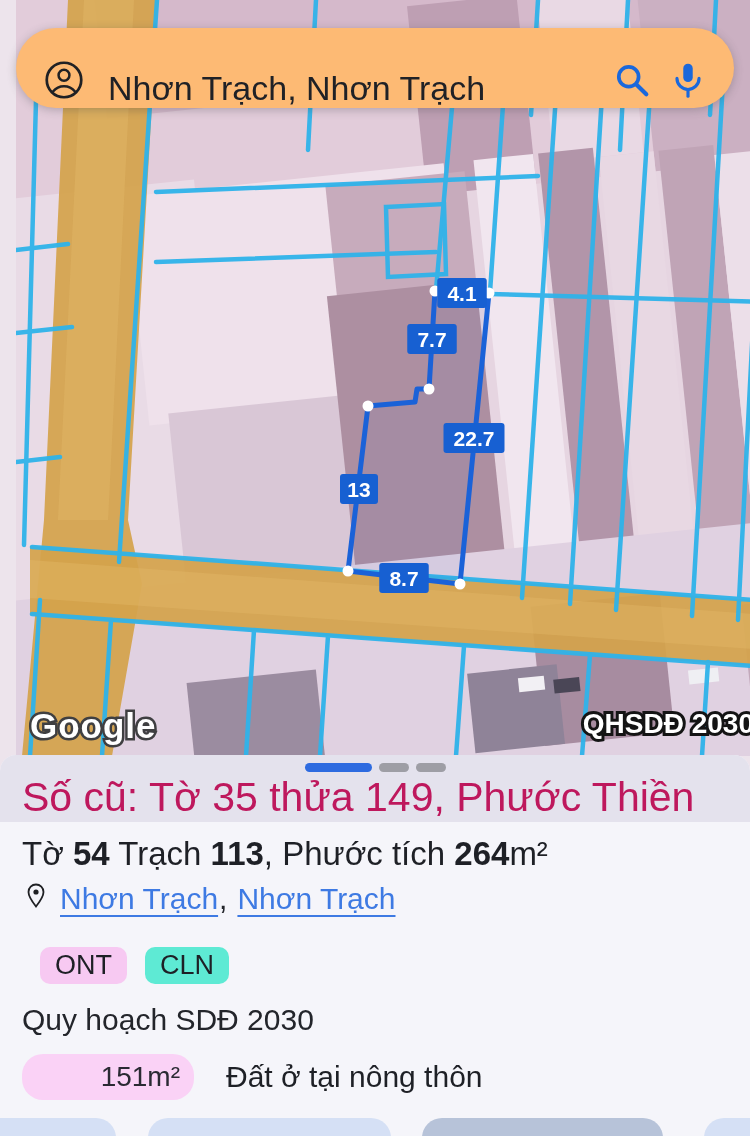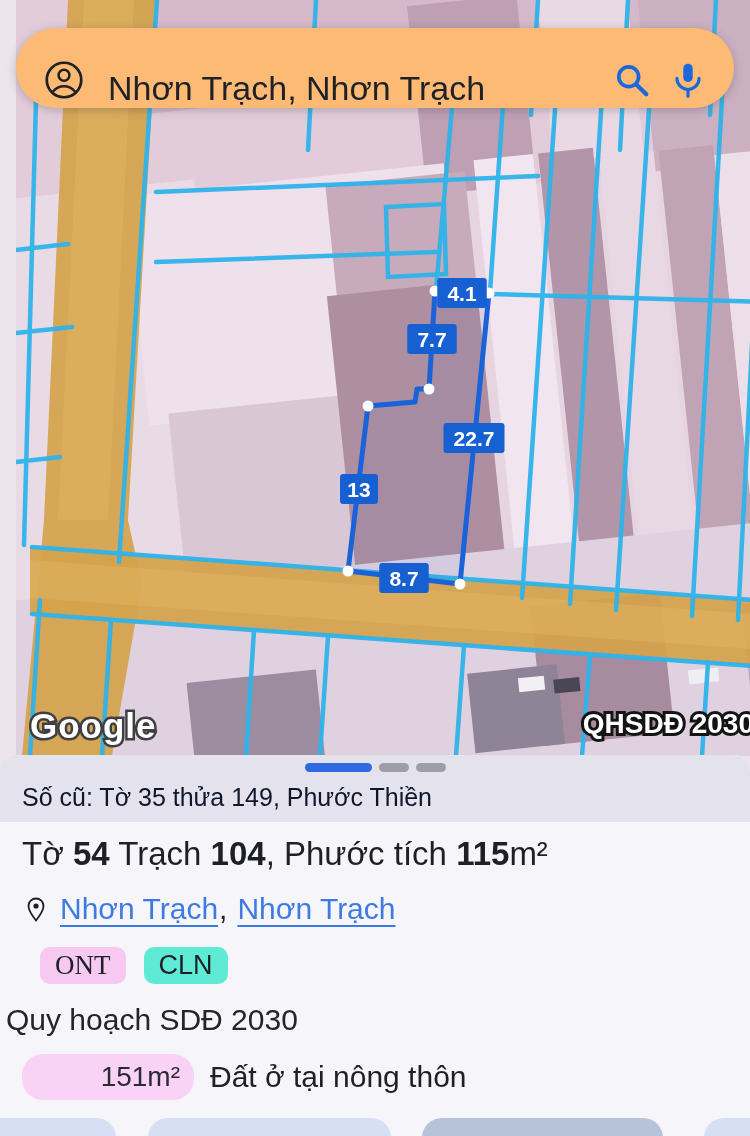--- a/index.html
+++ b/index.html
@@ -19,39 +19,39 @@
 
   
   .panel{position:absolute;left:0;right:0;top:755px;bottom:0;background:#F5F5FA;
     border-radius:16px 16px 0 0;}
   .panel-header{background:#E4E2ED;border-radius:16px 16px 0 0;height:67px;box-sizing:border-box;
     padding-top:7px;}
   .dots{display:flex;justify-content:center;align-items:center;gap:7px;height:10px;}
   .dot{height:9px;border-radius:5px;}
   .dot.active{width:67px;background:#2E6BE0;}
   .dot.inactive{width:30px;background:#9E9EA5;}
-  .row-old{font-size:25px;color:#0f172a;padding:4px 0 0 22px;line-height:42px;white-space:nowrap;}
+  .row-old{font-size:41px;color:#be185d;padding:4px 0 0 22px;line-height:42px;white-space:nowrap;}
 
   .row-title{font-size:33px;color:#1E2026;padding:11px 0 7px 22px;line-height:42px;white-space:nowrap;}
   .row-title b{font-weight:700;}
 
-  .row-loc{display:flex;align-items:center;height:54px;padding-left:26px;font-size:30px;}
+  .row-loc{display:flex;align-items:flex-start;height:54px;padding-left:26px;font-size:30px;}
   .row-loc .pin{margin-right:14px;display:flex;align-items:center;}
   .loc-link{color:#3E7AE3;text-decoration:underline;text-underline-offset:6px;text-decoration-thickness:2px;}
   .loc-sep{color:#23252B;margin:0 10px 0 1px;}
 
   .row-purpose{display:flex;align-items:center;height:58px;padding-left:22px;font-size:30px;color:#23252B;}
   .chip{font-size:27px;color:#1E2026;border-radius:10px;padding:5px 15px;margin-left:18px;line-height:1;}
 
-  .row-plan{display:flex;align-items:center;height:52px;padding-left:6px;font-size:30px;color:#23252B;}
+  .row-plan{display:flex;align-items:center;height:52px;padding-left:22px;font-size:30px;color:#23252B;}
 
   .row-legend{display:flex;align-items:center;height:62px;padding-left:22px;font-size:30px;color:#1E2026;}
   .legend-badge{width:172px;box-sizing:border-box;text-align:right;padding:7px 14px 7px 0;border-radius:21px;
     font-size:28px;color:#2A2A33;}
-  .legend-text{margin-left:16px;}
+  .legend-text{margin-left:32px;}
 
   .bottom-row{position:absolute;left:0;right:0;bottom:0;height:18px;overflow:hidden;}
   .pill-btn{position:absolute;top:0;height:40px;border-radius:20px 20px 0 0;}
   .pill-light{background:#D5E0F5;}
   .pill-dark{background:#B7C3D9;}
 </style>
 </head>
 <body>
 
 <div class="screen">
@@ -188,36 +188,36 @@
   <div class="panel">
     <div class="panel-header">
       <div class="dots">
         <span class="dot active"></span>
         <span class="dot inactive"></span>
         <span class="dot inactive"></span>
       </div>
       <div class="row-old">Số cũ: Tờ 35 thửa 149, Phước Thiền</div>
     </div>
 
-    <div class="row-title"><span>Tờ</span> <b>54</b> <span>Trạch</span> <b>104</b><span>, Phước tích</span> <b>115</b><span>m²</span></div>
+    <div class="row-title"><span>Tờ</span> <b>54</b> <span>Trạch</span> <b>113</b><span>, Phước tích</span> <b>264</b><span>m²</span></div>
 
     <div class="row-loc">
       <span class="pin">
         <svg width="20" height="27" viewBox="0 0 20 26" fill="none">
           <path d="M10 24 C10 24 2.5 14.5 2.5 9.5 A7.5 7.5 0 1 1 17.5 9.5 C17.5 14.5 10 24 10 24 Z" stroke="#1F2023" stroke-width="1.8"></path>
           <circle cx="10" cy="9.5" r="2.6" fill="#1F2023"></circle>
         </svg>
       </span>
       <a class="loc-link">Nhơn Trạch</a>
         <span class="loc-sep">,</span>
         <a class="loc-link">Nhơn Trạch</a>
     </div>
 
     <div class="row-purpose">
-      <span class="chip" style="background-color: rgb(247, 201, 242); font-family: Liberation Serif, serif;">ONT</span>
+      <span class="chip" style="background-color: rgb(247, 201, 242);">ONT</span>
       <span class="chip" style="background-color: #5eead4;">CLN</span>
     </div>
 
     <div class="row-plan">
       <span>Quy hoạch SDĐ 2030</span>
     </div>
 
     <div class="row-legend">
       <span class="legend-badge" style="background-color: rgb(250, 210, 246);">151m²</span>
       <span class="legend-text">Đất ở tại nông thôn</span>

